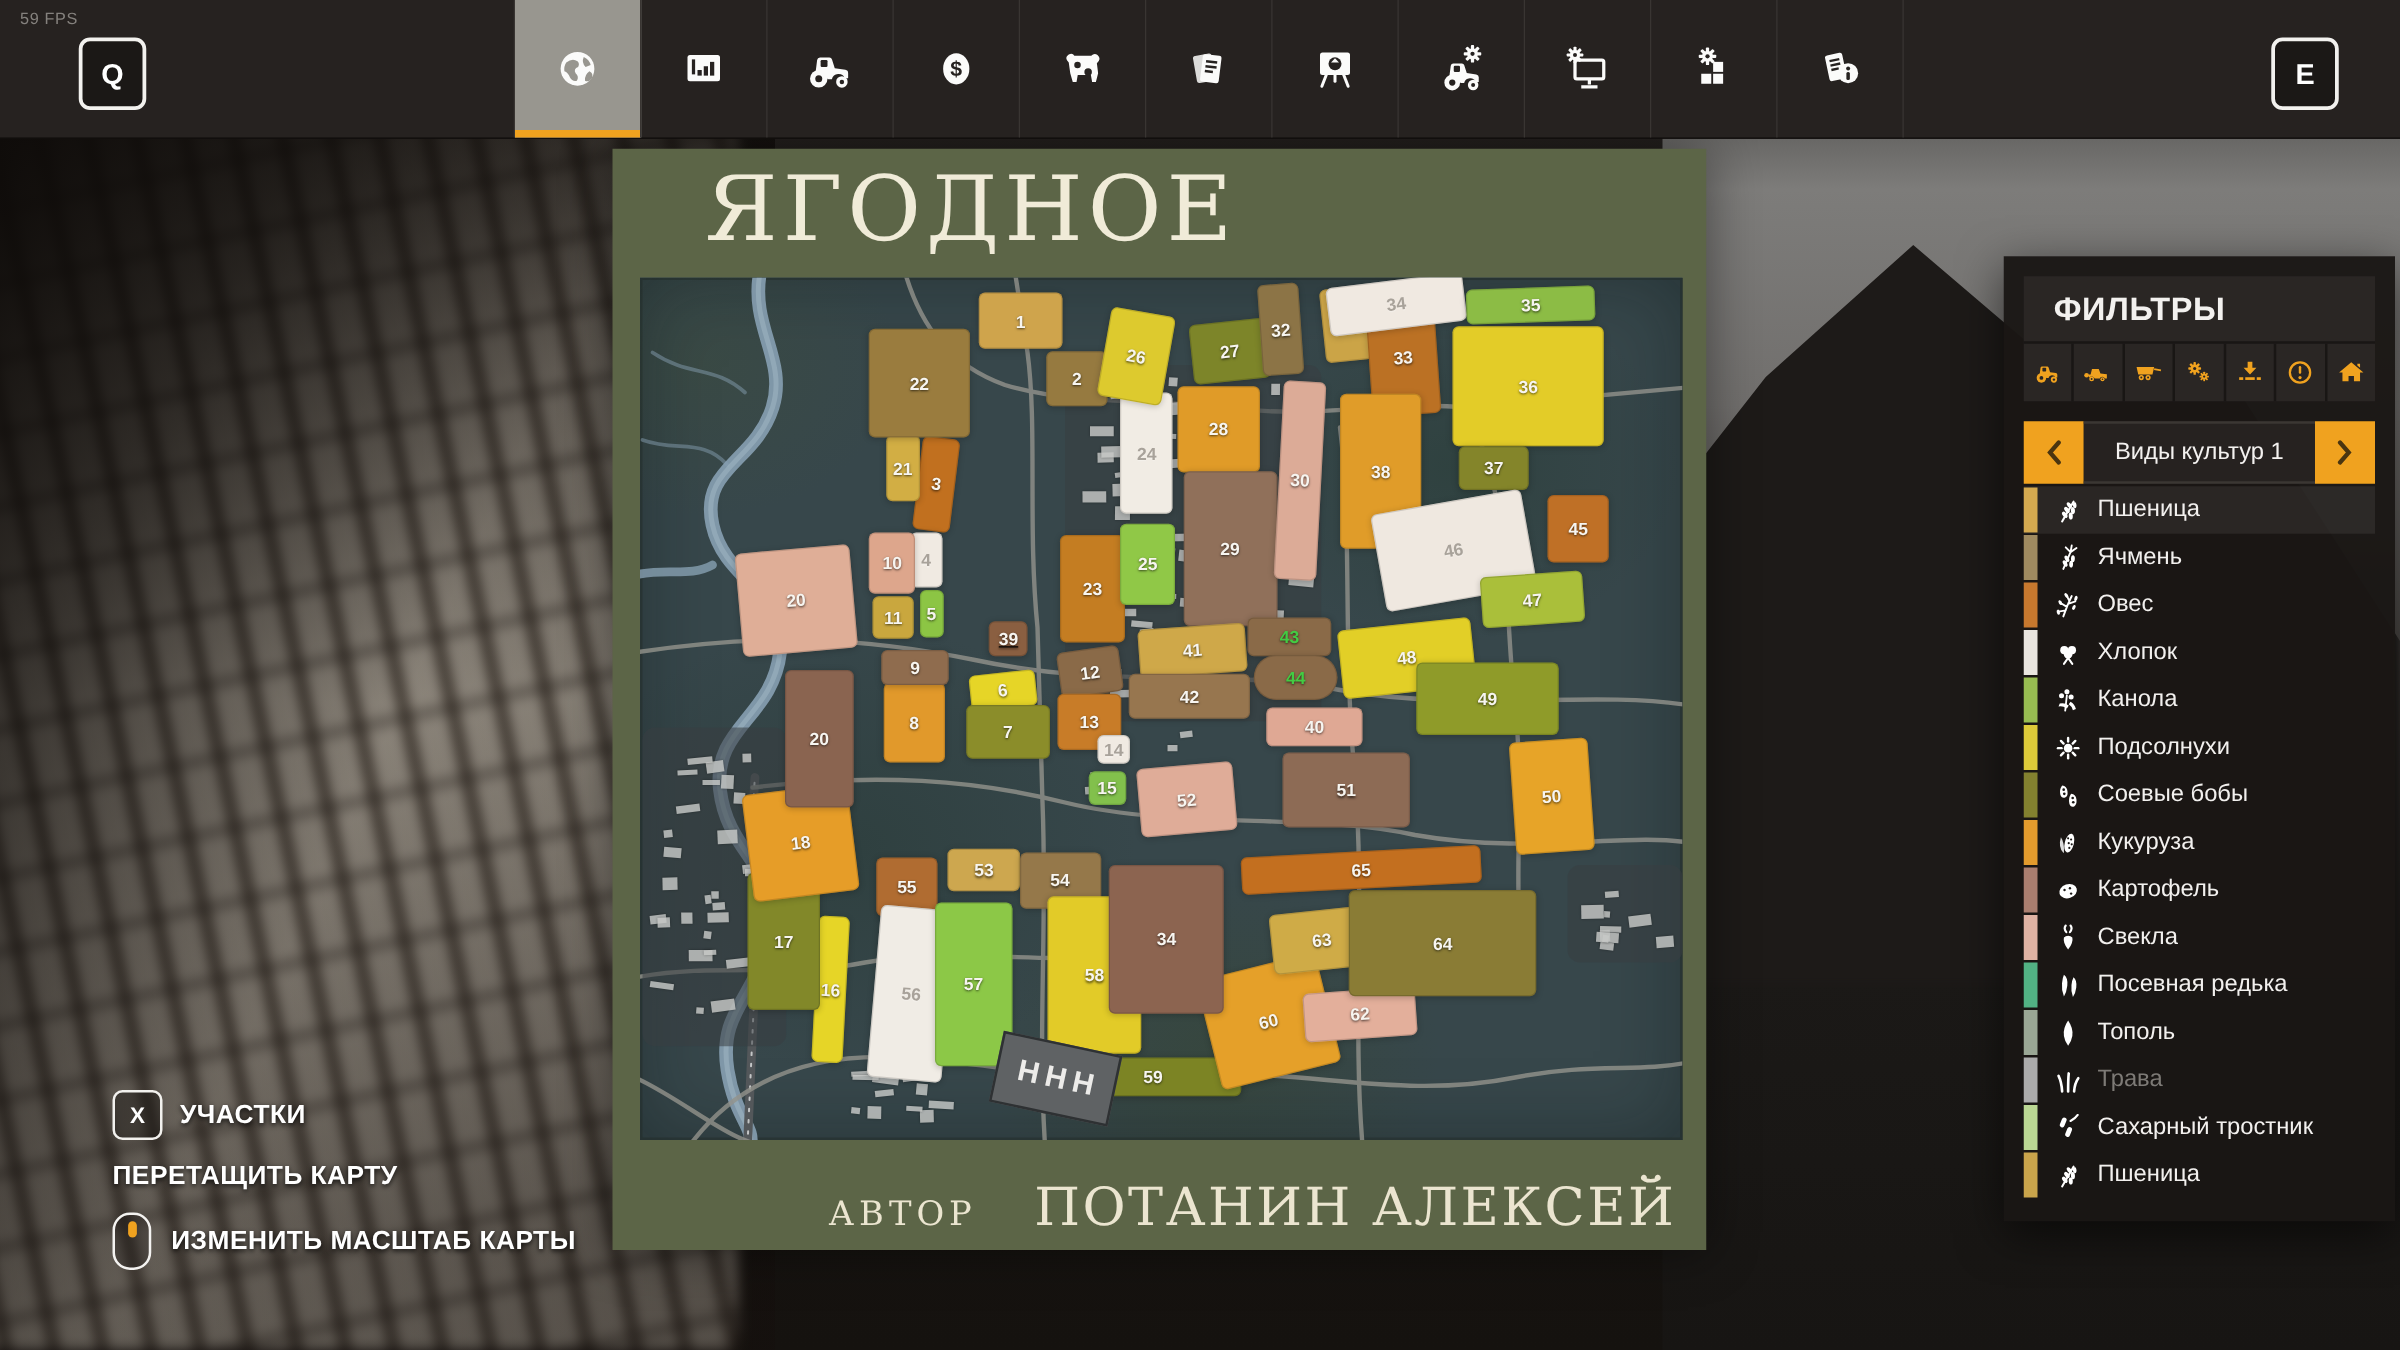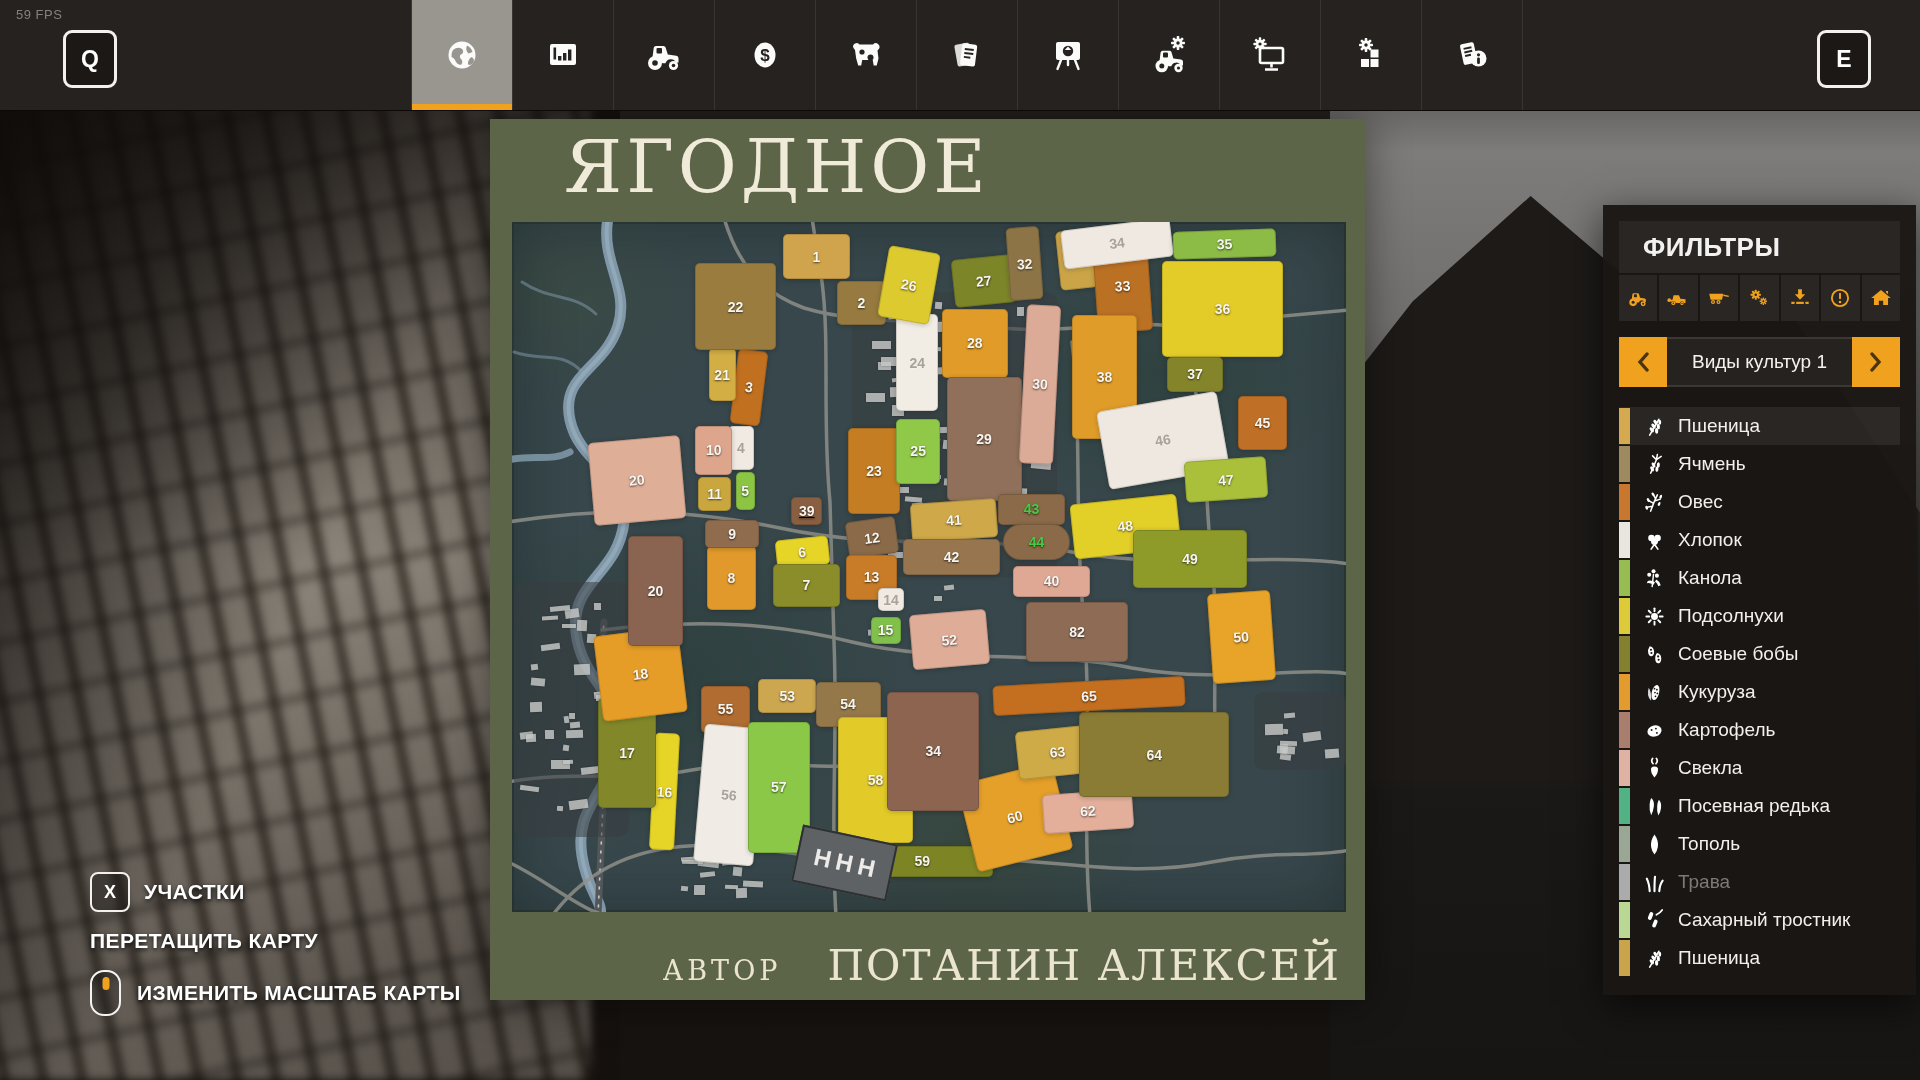--- a/index.html
+++ b/index.html
@@ -74,21 +74,21 @@
   .fhead{background:#2a2624;}
   .fhead .ftitle{height:52px;display:flex;align-items:center;padding-left:24px;color:#f3f1ef;font-size:26px;font-weight:700;letter-spacing:.5px;}
   .ftools{display:flex;height:46px;border-top:2px solid #191614;}
   .ftool{flex:1;display:flex;align-items:center;justify-content:center;border-right:2px solid #191614;color:#f0a21f;--cut:#2a2624;}
   .ftool:last-child{border-right:none;}
   .ftool svg{width:30px;height:26px;}
   .fnav{display:flex;height:50px;margin-top:16px;}
   .fnav-btn{width:48px;background:#f0a21f;display:flex;align-items:center;justify-content:center;color:#4a3510;}
   .fnav-btn svg{width:14px;height:20px;}
   .fnav-label{flex:1;background:#262220;border:2px solid #3b3733;border-left:none;border-right:none;display:flex;align-items:center;justify-content:center;color:#f3f1ef;font-size:19px;}
-  .crops{margin-top:20px;text-align:right;}
+  .crops{margin-top:2px;text-align:right;}
   .crop-row{display:flex;align-items:center;height:38px;position:relative;color:#fff;}
   .crop-row.active{background:rgba(255,255,255,.07);}
   .crop-row .strip{width:11px;align-self:stretch;margin:1px 0;}
   .crop-row .cicon{width:48px;display:flex;align-items:center;justify-content:center;color:#fff;}
   .crop-row .cicon svg{width:23px;height:23px;}
   .crop-row .clabel{color:#f2f0ee;font-size:19px;}
   .crop-row.dim .clabel{color:#7d7a76;}
 </style>
 </head>
 <body>
@@ -766,21 +766,21 @@
           <div class="field" style="left: 67.1%; top: 40.1%; width: 12.8%; height: 7.9%; background: rgb(226, 207, 39); transform: rotate(-6deg);">
             <span>48</span>
           </div>
           <div class="field" style="left: 74.5%; top: 44.7%; width: 13.6%; height: 8.3%; background: rgb(143, 155, 41); transform: rotate(0deg);">
             <span>49</span>
           </div>
           <div class="field" style="left: 83.7%; top: 53.6%; width: 7.5%; height: 13.1%; background: rgb(231, 164, 40); transform: rotate(-4deg);">
             <span>50</span>
           </div>
           <div class="field" style="left: 61.6%; top: 55%; width: 12.3%; height: 8.8%; background: rgb(141, 107, 85); transform: rotate(0deg);">
-            <span>82</span>
+            <span>51</span>
           </div>
           <div class="field" style="left: 47.8%; top: 56.5%; width: 9.2%; height: 8%; background: rgb(223, 172, 152); transform: rotate(-5deg);">
             <span>52</span>
           </div>
           <div class="field" style="left: 29.5%; top: 66.2%; width: 7%; height: 5%; background: rgb(205, 167, 79); transform: rotate(0deg);">
             <span>53</span>
           </div>
           <div class="field" style="left: 36.4%; top: 66.6%; width: 7.8%; height: 6.6%; background: rgb(149, 120, 74); transform: rotate(0deg);">
             <span>54</span>
           </div>

